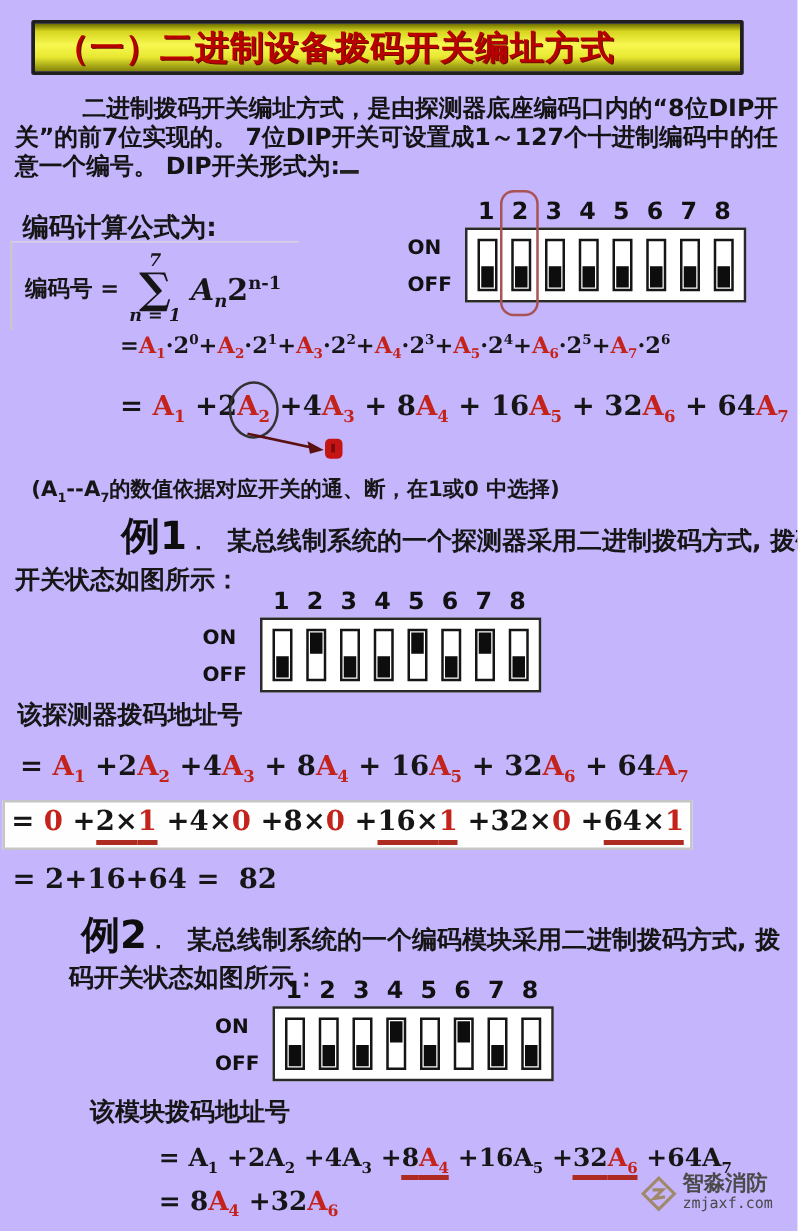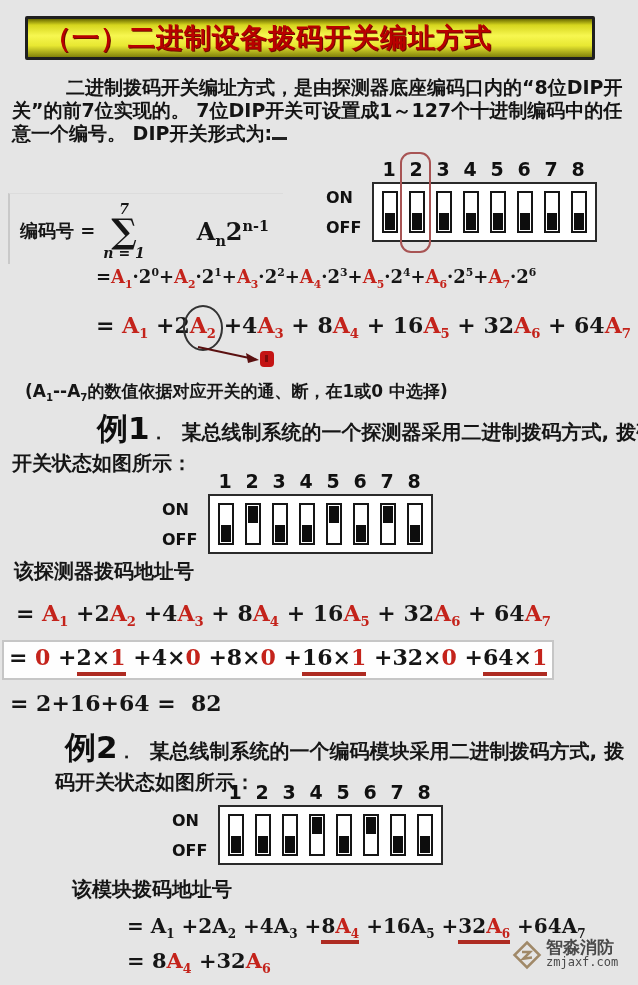--- a/index.html
+++ b/index.html
@@ -1,16 +1,16 @@
 <!DOCTYPE html>
 <html><head>
 <meta charset="utf-8">
 <style>
   html,body{margin:0;padding:0;background:#ffffff;}
-  .page{position:relative;width:638px;height:985px;background:#e5e5e5;overflow:hidden;
+  .page{position:relative;width:638px;height:985px;background:#c4b5fd;overflow:hidden;
         font-family:"DejaVu Sans","Liberation Sans",sans-serif;color:#161616;}
 
   
   .title-bar{position:absolute;left:25px;top:16px;width:548px;height:38px;
     border:3px solid #1f1f1f;border-radius:2px;
     background:linear-gradient(180deg,#6b6b00 0%,#d6d61e 16%,#f7f750 44%,#e8e832 70%,#82820a 100%);
     display:flex;align-items:center;padding-left:16px;box-sizing:content-box;}
   .title-bar .t{font-size:27px;font-weight:bold;color:#b80000;letter-spacing:1px;
     text-shadow:1px 1px 0 #6e0e00;}
 
@@ -28,21 +28,21 @@
   .f-upper,.f-lower{font-size:14px;font-style:italic;font-weight:bold;line-height:14px;}
   .f-sig{font-size:34px;line-height:30px;font-weight:bold;}
   .f-body{font-size:24px;font-weight:bold;font-family:"DejaVu Serif","Liberation Serif",serif;white-space:pre;}
 
   
   .mathline{position:absolute;font-family:"DejaVu Serif","Liberation Serif",serif;font-weight:bold;
     color:#161616;white-space:pre;}
   .mathline sub,.f-body sub{font-size:60%;line-height:0;}
   .mathline sup,.f-body sup{font-size:60%;line-height:0;}
   .tk.red{color:#c4231b;}
-  .tk.ital{margin-left:44px;}
+  .tk.ital{font-style:italic;}
   .tk.uline{border-bottom:4px solid #ae2b22;padding-bottom:2px;}
   .tk.circled{position:relative;}
   .tk.circled::after{content:"";position:absolute;left:-7px;right:-7px;top:-7px;bottom:-13px;
     border:2px solid #333;border-radius:50%;}
   .l-expand1{left:96px;top:266px;font-size:18px;}
   .l-expand2{left:96px;top:312px;font-size:22px;}
   .note-line{position:absolute;left:25px;top:380px;font-size:17px;font-weight:bold;white-space:pre;}
   .note-line sub{font-size:60%;line-height:0;}
 
   
@@ -97,20 +97,21 @@
 <body>
 
 <div class="page">
 
   <div class="title-bar">
     <span class="t">（一）二进制设备拨码开关编址方式</span>
   </div>
 
   <p class="intro"><span>二进制拨码开关编址方式，是由探测器底座编码口内的“8位DIP开关”的前7位实现的。 7位DIP开关可设置成1～127个十进制编码中的任意一个编号。 DIP开关形式为:</span><span class="blank-underline"></span></p>
 
+  <div class="formula-label">编码计算公式为:</div>
 
   <div class="formula-box">
     <span class="f-lhs">编码号 =</span>
     <span class="f-sigma">
       <span class="f-upper">7</span>
       <span class="f-sig">∑</span>
       <span class="f-lower">n = 1</span>
     </span>
     <span class="f-body"><span class="tk ital">A<sub>n</sub></span><span class="tk">2<sup>n-1</sup></span></span>
   </div>

